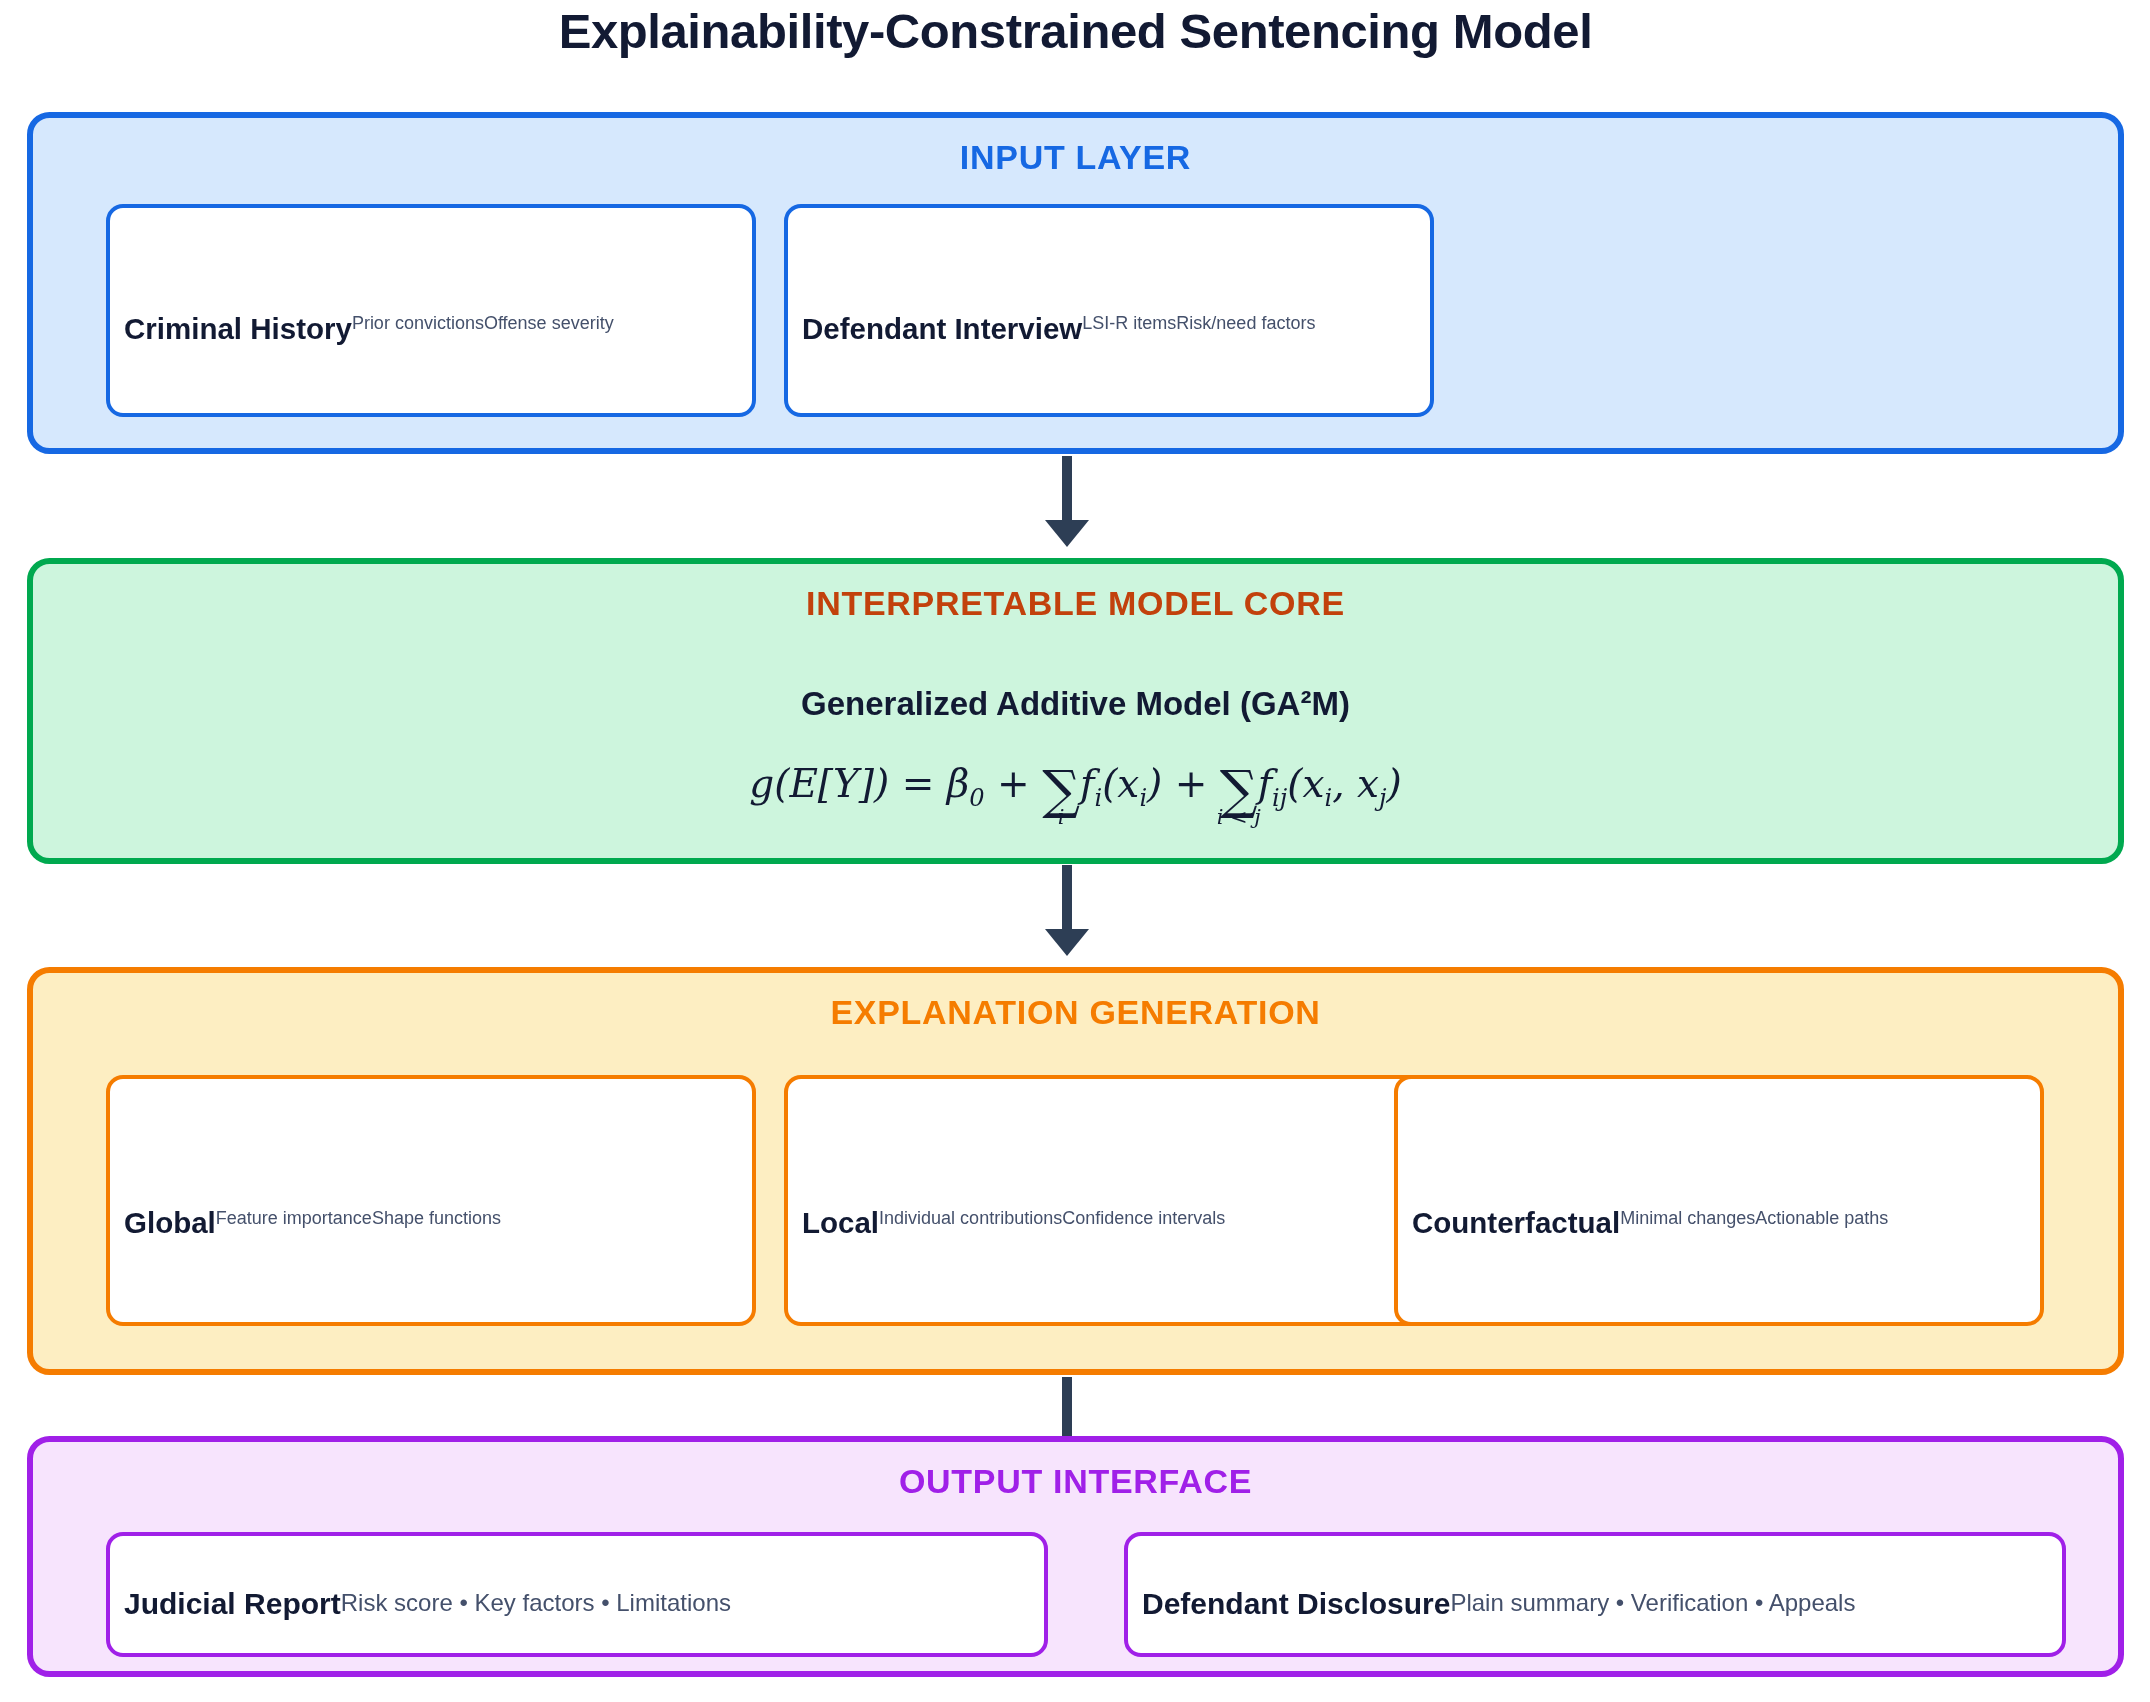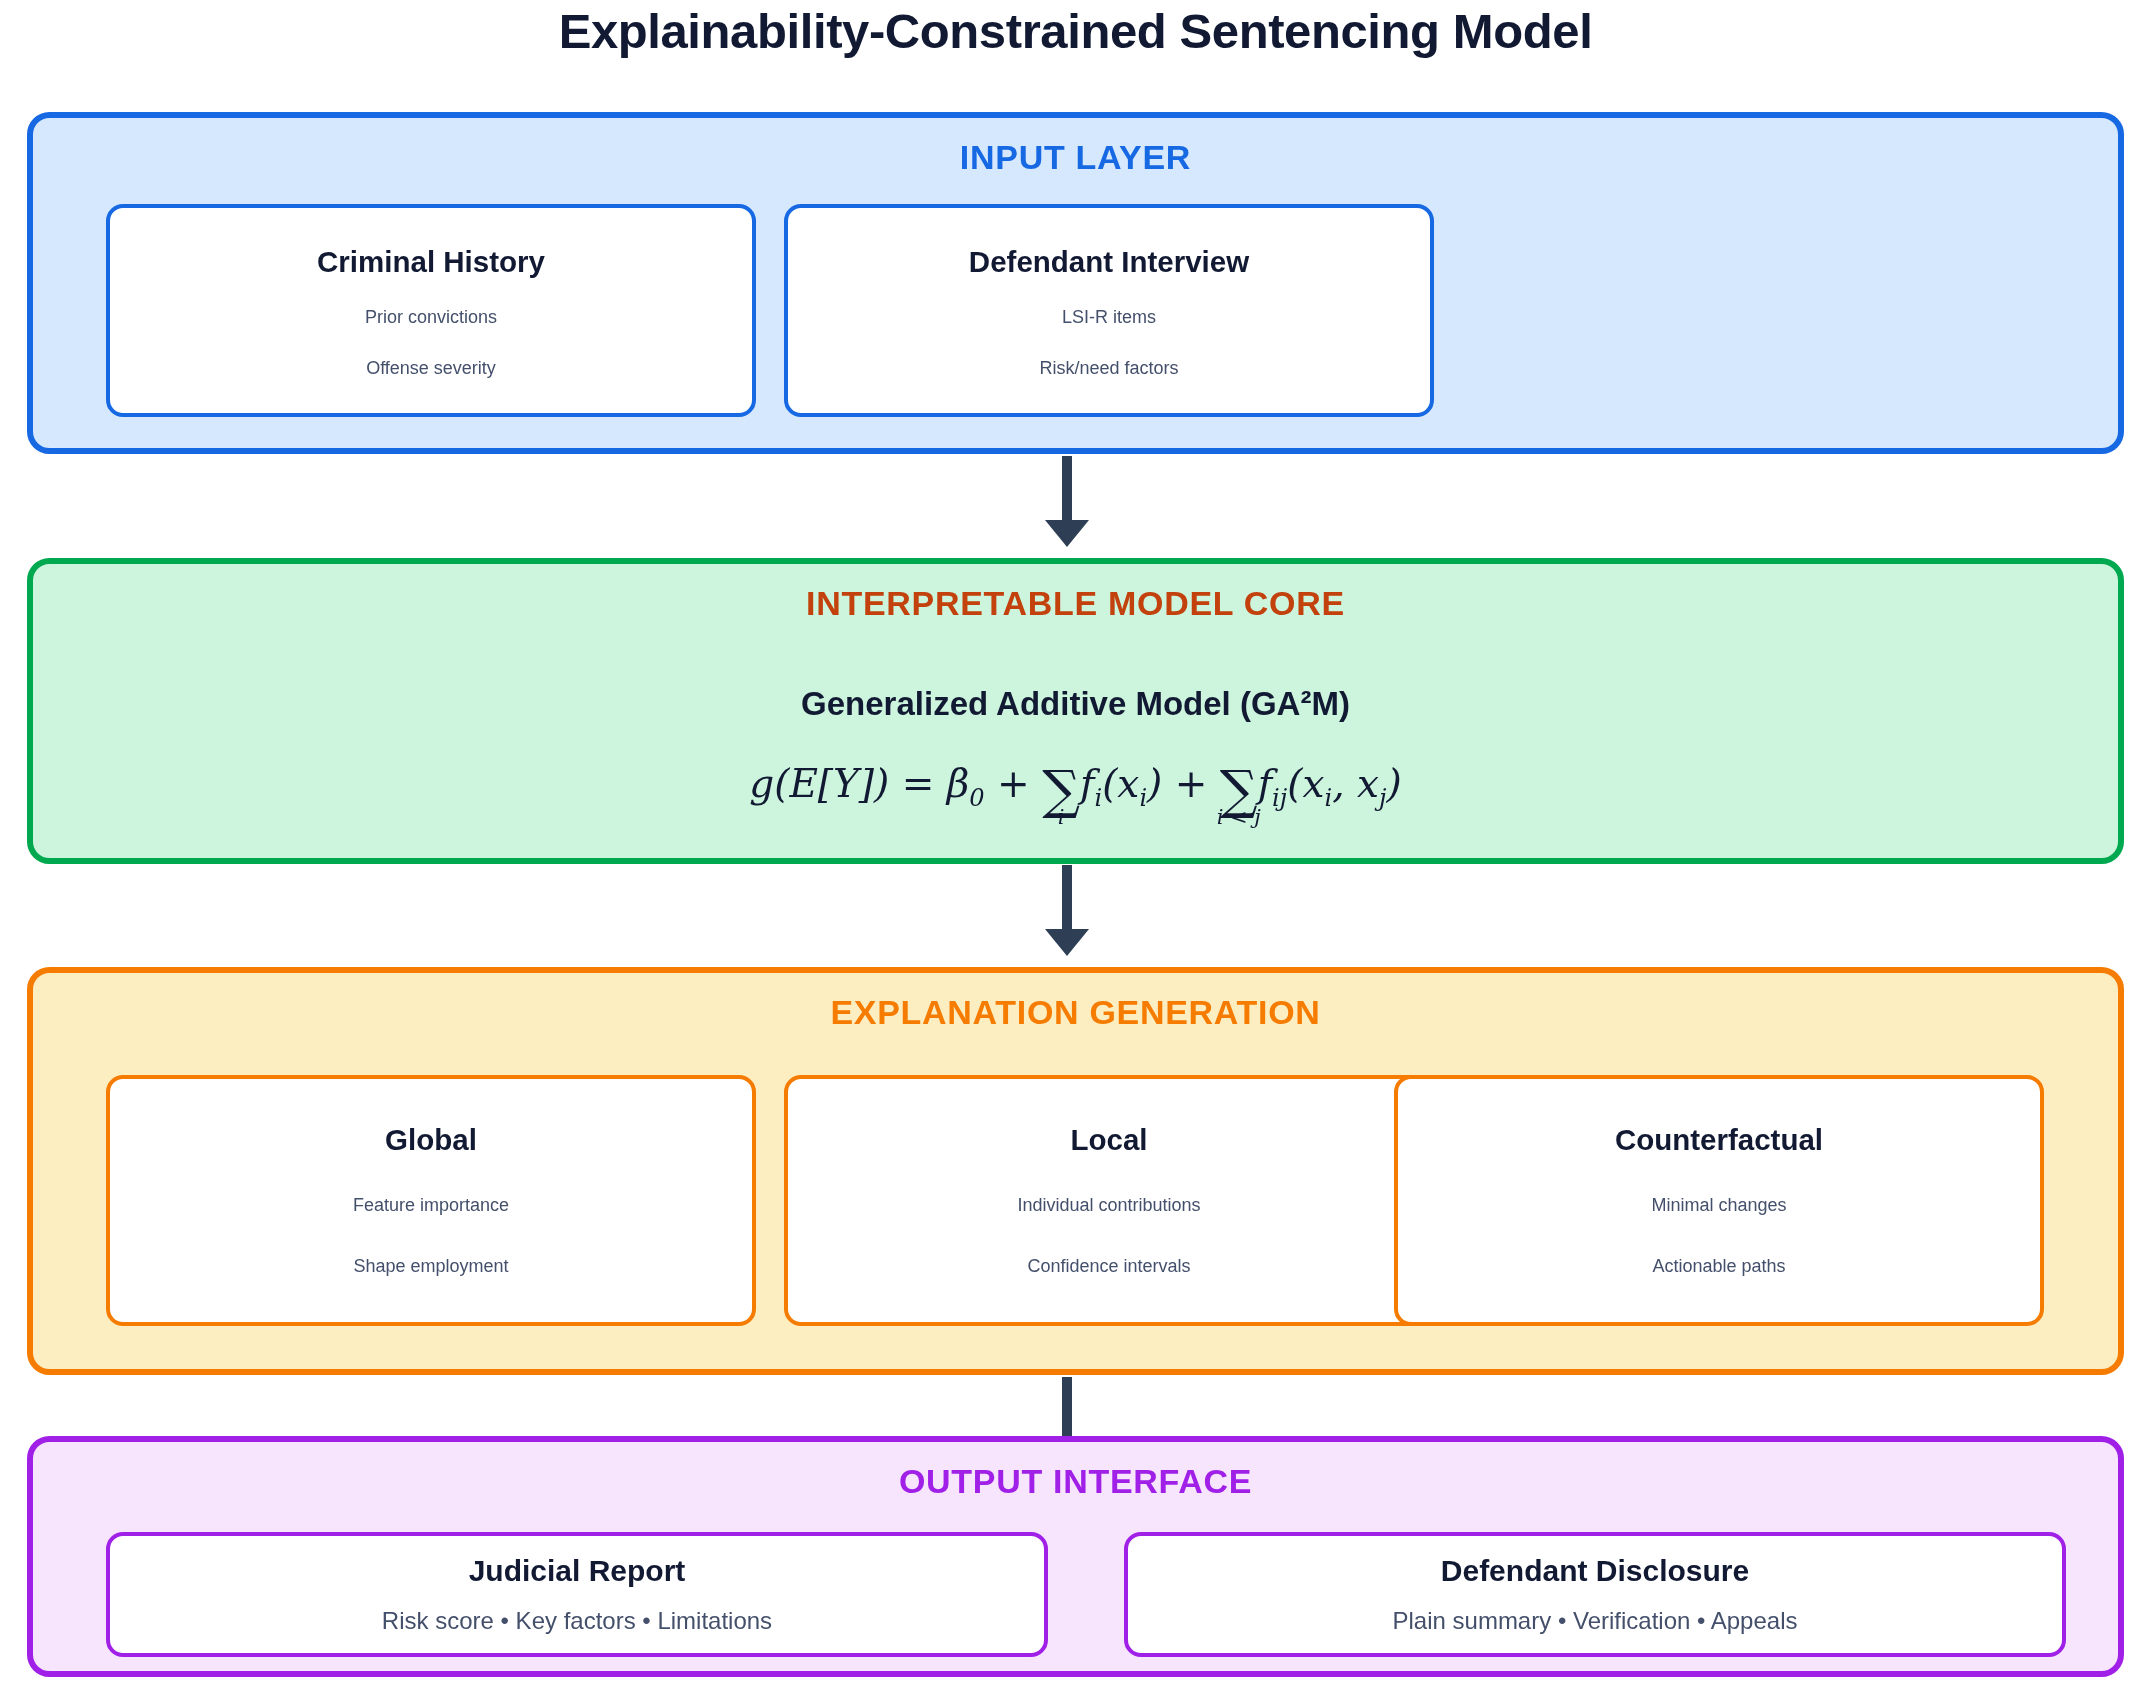--- a/index.html
+++ b/index.html
@@ -52,22 +52,23 @@
     letter-spacing: 0.7px;
   }
 
   
   .card {
     position: absolute;
     background: #ffffff;
     border-radius: 17px;
     border-style: solid;
     display: flex;
-    flex-direction: column;
+    flex-direction: row;
     align-items: center;
+    padding-left: 14px;
   }
 
   .card-title {
     font-size: 29.5px;
     font-weight: bold;
     color: #121a33;
     text-align: center;
     white-space: nowrap;
   }
 
@@ -244,21 +245,21 @@
   </section>
 
   <div class="arrow" id="arrow-core-explanation"></div>
 
   <section class="layer" id="explanation-layer">
     <div class="layer-heading">EXPLANATION GENERATION</div>
 
     <div class="card" style="left:73px; width:650px;">
       <div class="card-title">Global</div>
       <div class="card-sub">Feature importance</div>
-      <div class="card-sub">Shape employment</div>
+      <div class="card-sub">Shape functions</div>
     </div>
 
     <div class="card" style="left:751px; width:650px;">
       <div class="card-title">Local</div>
       <div class="card-sub">Individual contributions</div>
       <div class="card-sub">Confidence intervals</div>
     </div>
 
     <div class="card" style="left:1361px; width:650px;">
       <div class="card-title">Counterfactual</div>

